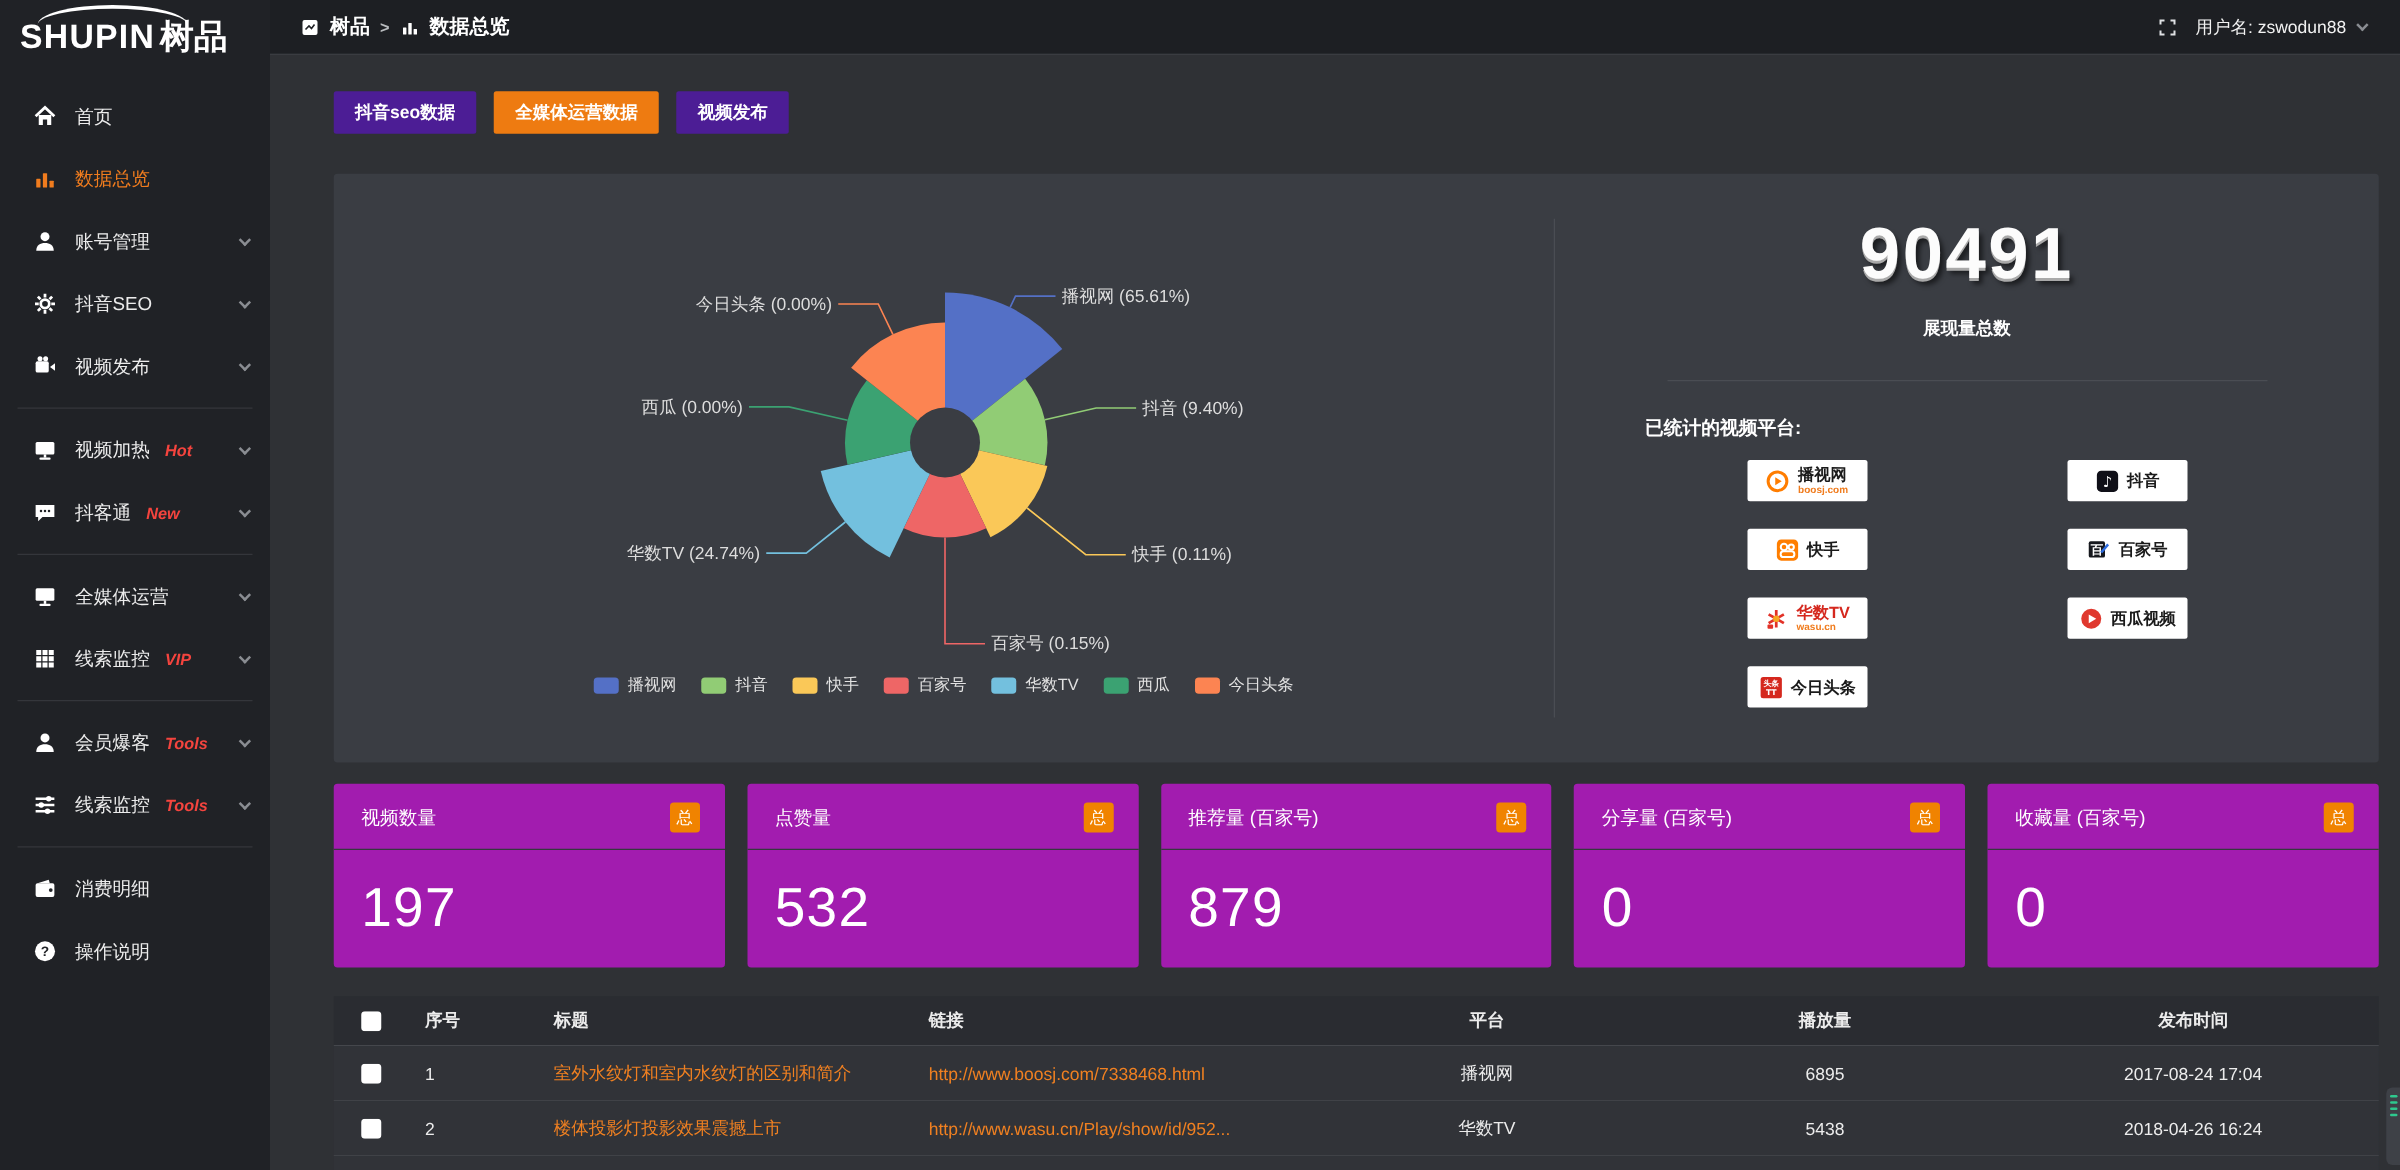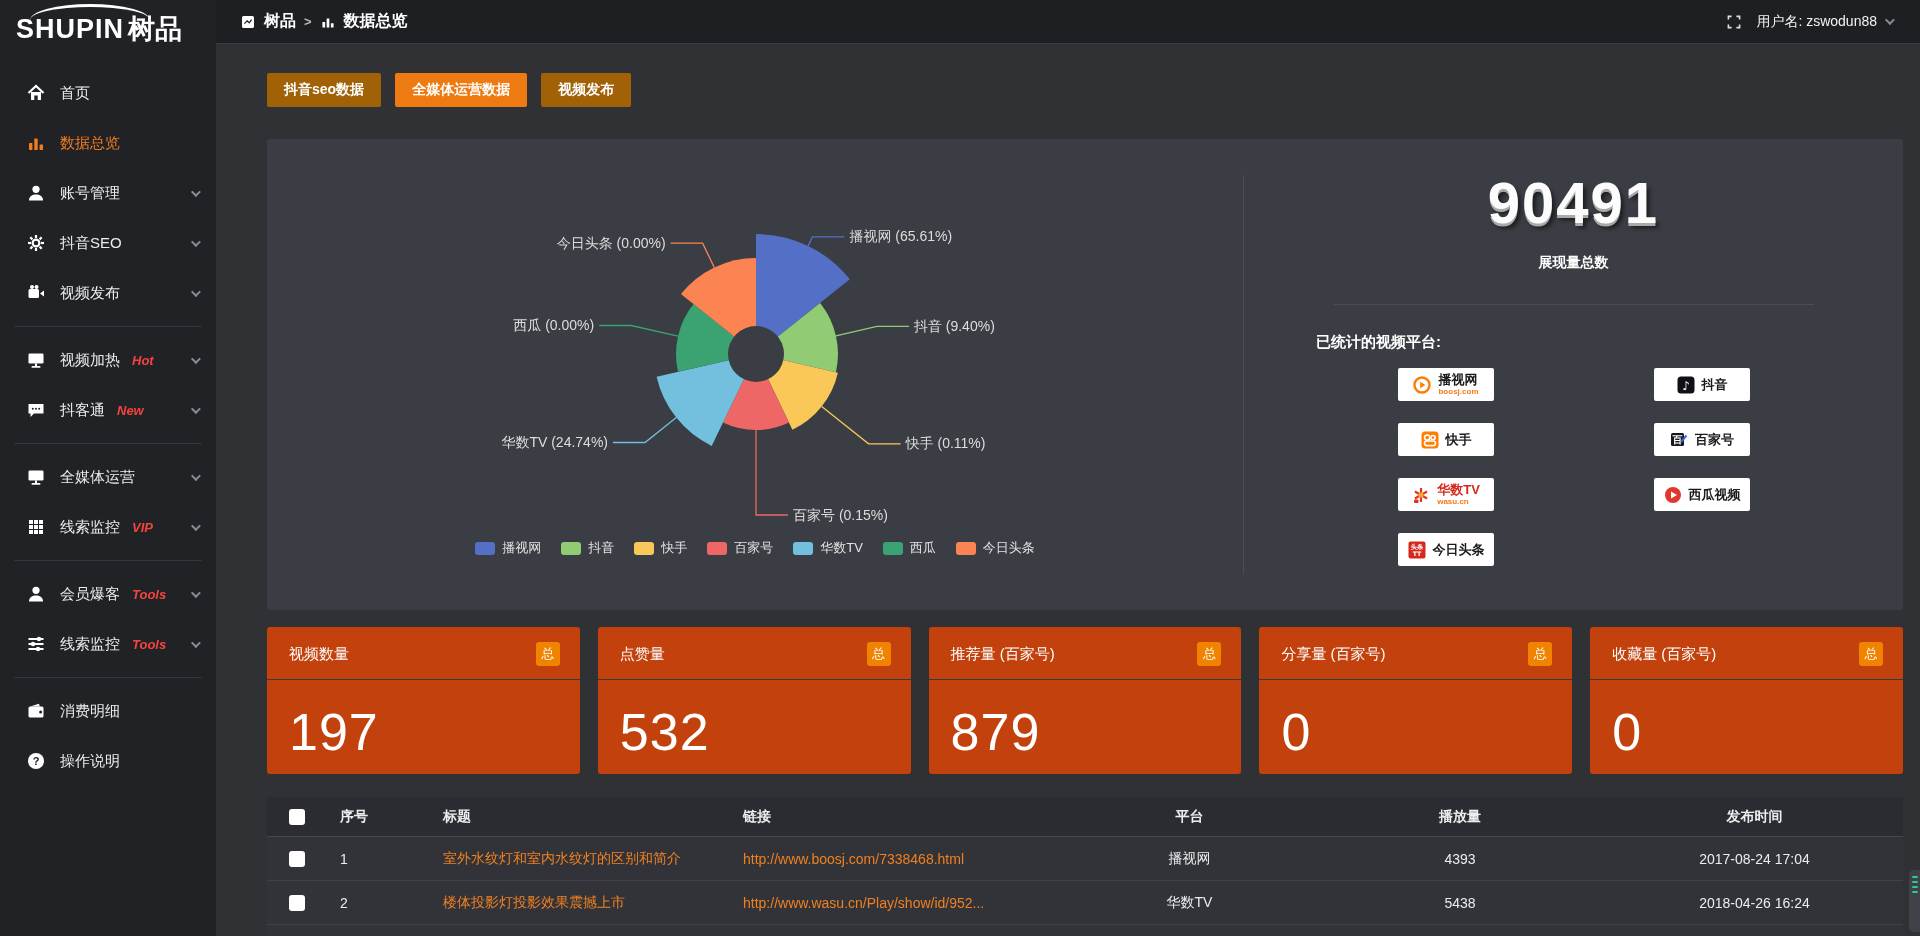--- a/index.html
+++ b/index.html
@@ -32,21 +32,21 @@
     justify-content:space-between; padding:0 28px 0 24px; }
   .breadcrumb { display:flex; align-items:center; gap:8px; font-size:16px; font-weight:bold; color:#fff; }
   .bc-icon { width:16px; height:16px; display:inline-flex; color:#fff; }
   .bc-sep { color:#b9bcbf; font-size:13px; font-weight:bold; }
   .topbar-right { display:flex; align-items:center; gap:14px; font-size:14px; color:#f2f2f2; }
   .fs-icon { width:16px; height:16px; display:inline-flex; color:#dfe1e4; cursor:pointer; }
   .user-entry { display:flex; align-items:center; gap:8px; cursor:pointer; }
 
   .content { flex:1; padding:0 17px 0 51px; border-top:1px solid #3a3c41; }
   .tabs { display:flex; gap:14px; margin-top:29px; }
-  .tab { padding:8px 17px; font-size:14px; font-weight:bold; color:#fff; background:#a16207;
+  .tab { padding:8px 17px; font-size:14px; font-weight:bold; color:#fff; background:#4c1d95;
     border:none; border-radius:2px; cursor:pointer; }
   .tab.active { background:#ee7b11; }
 
   
   .chart-panel { margin-top:32px; height:471px; background:#3a3d43; border-radius:3px;
     display:flex; overflow:hidden; }
   .pie-area { width:976px; min-width:976px; display:flex; flex-direction:column; align-items:center; }
   .pie-area svg { display:block; }
   .legend { display:flex; gap:20px; align-items:center; justify-content:center; margin-top:2px; }
   .legend-item { display:flex; align-items:center; gap:7px; font-size:13px; color:#e2e2e2; cursor:pointer; }
@@ -62,27 +62,27 @@
   .plat-col { display:flex; flex-direction:column; gap:22px; }
   .badge-card { width:96px; height:33px; background:#fff; border-radius:2px; display:flex;
     align-items:center; justify-content:center; gap:6px; }
   .badge-card .plogo { width:20px; height:20px; display:flex; align-items:center; justify-content:center; flex:none; }
   .pname { font-size:13px; font-weight:bold; color:#1a1a1a; line-height:1.05; white-space:nowrap; }
   .psub { font-size:8px; font-weight:bold; color:#f07c1e; line-height:1; }
   .pname.red { color:#d5281e; }
 
   
   .cards-row { display:grid; grid-template-columns:repeat(5,1fr); gap:18px; margin-top:17px; }
-  .stat-card { background:#c2410c; border-radius:3px; height:147px; }
+  .stat-card { background:#a21caf; border-radius:3px; height:147px; }
   .stat-head { display:flex; align-items:center; justify-content:space-between;
     padding:15px 20px 13px 22px; border-bottom:1px solid #36383d; }
   .stat-title { font-size:15px; color:#fff; }
   .stat-badge { width:24px; height:24px; background:#f08300; color:#fff; font-size:13px;
     display:flex; align-items:center; justify-content:center; border-radius:3px; }
-  .stat-value { font-size:52px; color:#fff; padding:22px 0 0 22px; letter-spacing:1px; }
+  .stat-value { font-size:44px; color:#fff; padding:22px 0 0 22px; letter-spacing:1px; }
 
   
   .table-panel { margin-top:23px; }
   .t-row { display:flex; align-items:center; height:44px; background:#313338; border-bottom:1px solid #404247; }
   .t-row.head { background:#2a2c31; height:40px; border-bottom:1px solid #45474c; font-weight:bold; }
   .t-cell { padding:0 14px; font-size:14px; color:#ececec; overflow:hidden; white-space:nowrap; }
   .c0{width:59px; display:flex; justify-content:center;} .c1{width:103px;} .c2{width:300px;}
   .c3{width:339px;} .c4{width:243px; text-align:center;} .c5{width:298px; text-align:center;}
   .c6{width:291px; text-align:center;}
   .t-cell.link { color:#f08021; cursor:pointer; }
@@ -537,21 +537,21 @@
           </div>
         <div id="t-body">
             <div class="t-row">
               <span class="t-cell c0">
                 <span class="checkbox"></span>
               </span>
      <span class="t-cell c1">1</span>
      <span class="t-cell c2 link">室外水纹灯和室内水纹灯的区别和简介</span>
      <span class="t-cell c3 link">http://www.boosj.com/7338468.html</span>
      <span class="t-cell c4">播视网</span>
-     <span class="t-cell c5">4393</span>
+     <span class="t-cell c5">6895</span>
      <span class="t-cell c6">2017-08-24 17:04</span>
             </div>
             <div class="t-row">
               <span class="t-cell c0">
                 <span class="checkbox"></span>
               </span>
      <span class="t-cell c1">2</span>
      <span class="t-cell c2 link">楼体投影灯投影效果震撼上市</span>
      <span class="t-cell c3 link">http://www.wasu.cn/Play/show/id/952...</span>
      <span class="t-cell c4">华数TV</span>

